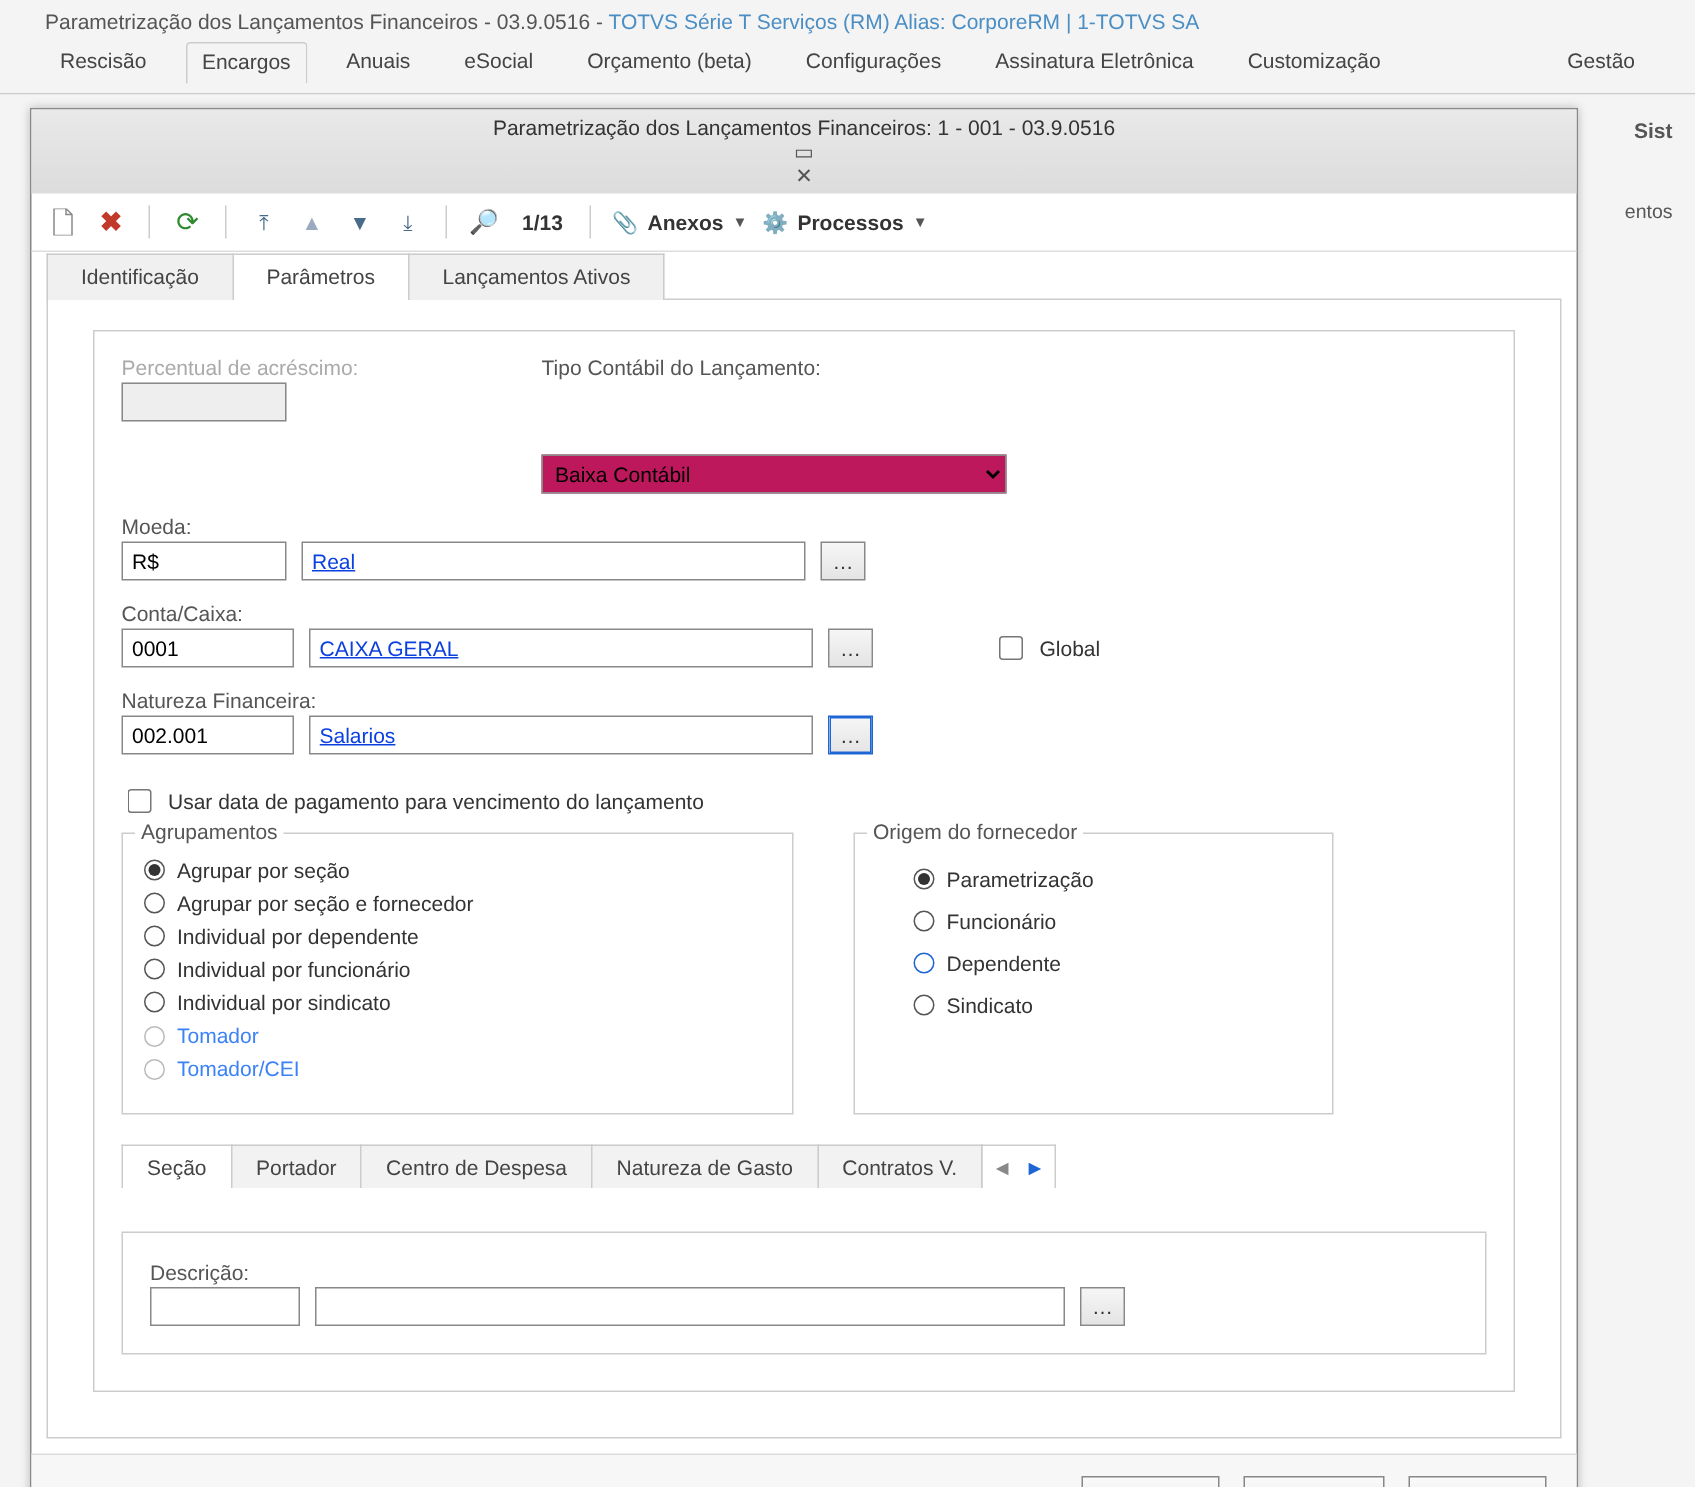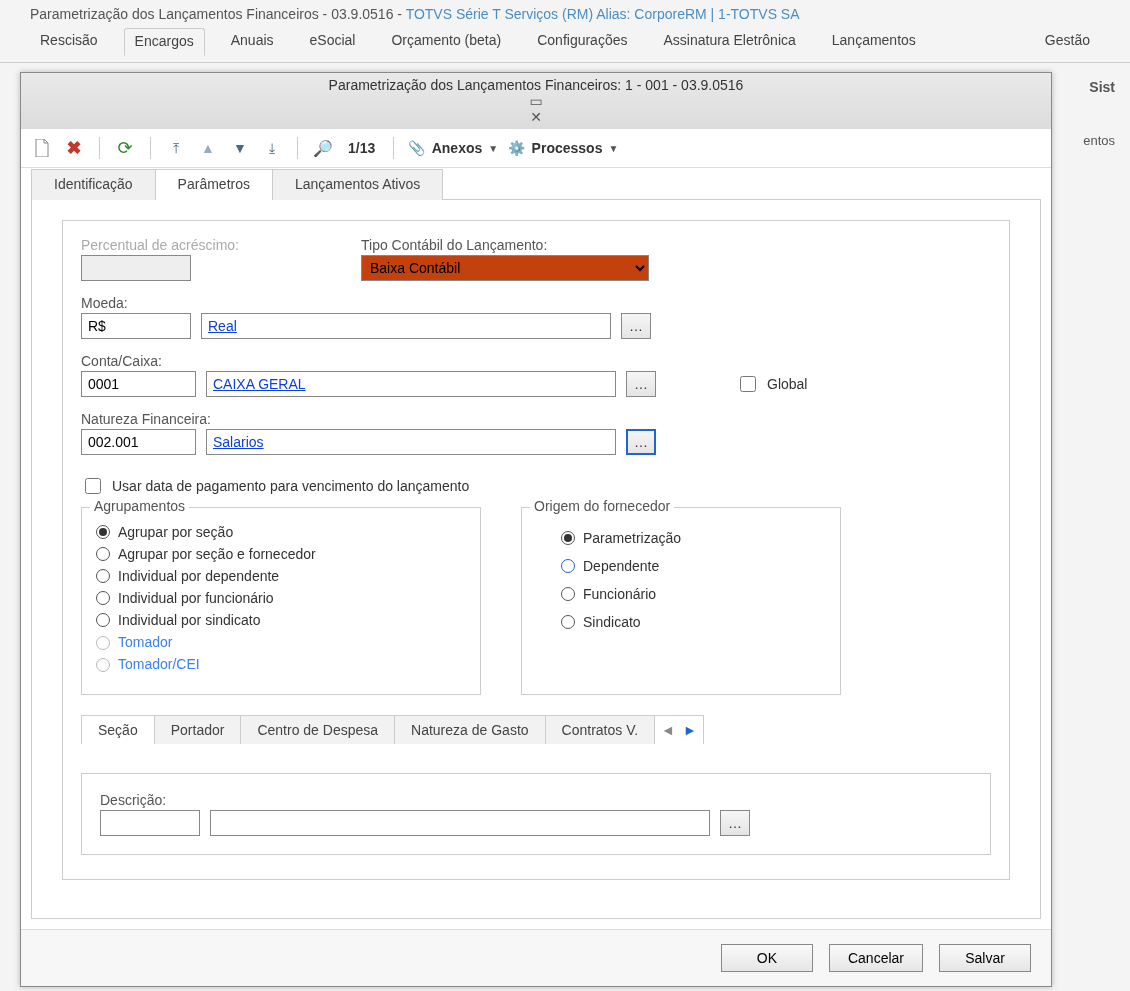--- a/index.html
+++ b/index.html
@@ -39,28 +39,28 @@
   .tabbody { margin:0 10px 10px 10px; border:1px solid #ccc; padding:20px 30px 30px 30px; min-height:720px; }
 
   .panel { border:1px solid #ccc; padding:16px 18px 24px 18px; }
   .form-row { margin-bottom:14px; }
   .form-label { color:#555; margin-bottom:2px; }
   .form-label.disabled { color:#aaa; }
   .text-input { height:26px; border:1px solid #888; padding:2px 6px; background:#fff; }
   .text-input.link-val { color:#0a3fe0; text-decoration:underline; }
   .text-input.short { width:110px; }
   .text-input.med { width:115px; }
-  .text-input.long { width:410px; }
+  .text-input.long { width:336px; }
   .dotbtn {
     width:30px; height:26px; border:1px solid #888;
     background:linear-gradient(#f6f6f6,#e4e4e4);
     display:inline-flex; align-items:center; justify-content:center;
   }
   .dotbtn.focused { border-color:#1e66d4; box-shadow:0 0 0 1px #1e66d4 inset; }
-  select { height:26px; border:1px solid #888; background:#c2410c; padding:2px 4px; width:288px; }
+  select { height:26px; border:1px solid #888; background:#be185d; padding:2px 4px; width:310px;margin-top:48px; }
   .chk { display:inline-flex; align-items:center; gap:8px; }
   .chk input { width:16px; height:16px; }
 
   .groups-row { display:flex; gap:40px; margin-top:10px; }
   .fieldset { border:1px solid #ccc; padding:10px 16px 16px 14px; position:relative; }
   .legend { position:absolute; top:-10px; left:8px; background:#fff; padding:0 4px; color:#555; }
   .radio { display:flex; align-items:center; gap:8px; margin:6px 0; }
   .radio .dot { width:14px; height:14px; border:1px solid #555; border-radius:50%; display:inline-flex; align-items:center; justify-content:center; }
   .radio .dot.on::after { content:""; width:8px; height:8px; background:#333; border-radius:50%; }
   .radio.disabled { color:#3b82f6;align-items:flex-end; }
@@ -95,21 +95,21 @@
 </div>
 
 <div class="ribbon">
   <div class="ribbon-tab">Rescisão</div>
   <div class="ribbon-tab active">Encargos</div>
   <div class="ribbon-tab">Anuais</div>
   <div class="ribbon-tab">eSocial</div>
   <div class="ribbon-tab">Orçamento (beta)</div>
   <div class="ribbon-tab">Configurações</div>
   <div class="ribbon-tab">Assinatura Eletrônica</div>
-  <div class="ribbon-tab">Lançamentos</div>
+  <div class="ribbon-tab">Customização</div>
   <div class="ribbon-right">
     <div class="ribbon-tab">Gestão</div>
   </div>
 </div>
 
 <div class="dialog">
   <div class="dlg-titlebar">
     <span>Parametrização dos Lançamentos Financeiros: 1 - 001 - 03.9.0516</span>
     <span class="spacer"></span>
     <span class="winbtn">▭</span>
@@ -200,21 +200,21 @@
           <span class="dotbtn focused">…</span>
         </div>
       </div>
 
       <label class="chk" style="margin-top:6px;">
         <input type="checkbox" style="">
         <span>Usar data de pagamento para vencimento do lançamento</span>
       </label>
 
       <div class="groups-row">
-        <div class="fieldset" style="width:400px;">
+        <div class="fieldset" style="width:448px;">
           <span class="legend">Agrupamentos</span>
           <div class="radio">
               <span class="dot on"></span>
               <span>Agrupar por seção</span>
             </div>
           <div class="radio">
               <span class="dot"></span>
               <span>Agrupar por seção e fornecedor</span>
             </div>
           <div class="radio">
@@ -238,27 +238,27 @@
               <span>Tomador/CEI</span>
             </div>
         </div>
 
         <div class="fieldset origin" style="width:320px;padding-left:39px;">
           <span class="legend">Origem do fornecedor</span>
           <div class="radio">
               <span class="dot on"></span>
               <span>Parametrização</span>
             </div>
+          <div class="radio">
+              <span class="dot"></span>
+              <span>Funcionário</span>
+            </div>
           <div class="radio hl">
               <span class="dot"></span>
               <span>Dependente</span>
-            </div>
-          <div class="radio">
-              <span class="dot"></span>
-              <span>Funcionário</span>
             </div>
           <div class="radio">
               <span class="dot"></span>
               <span>Sindicato</span>
             </div>
         </div>
       </div>
 
       <div class="subtabs-wrap">
         <div class="subtabs">

